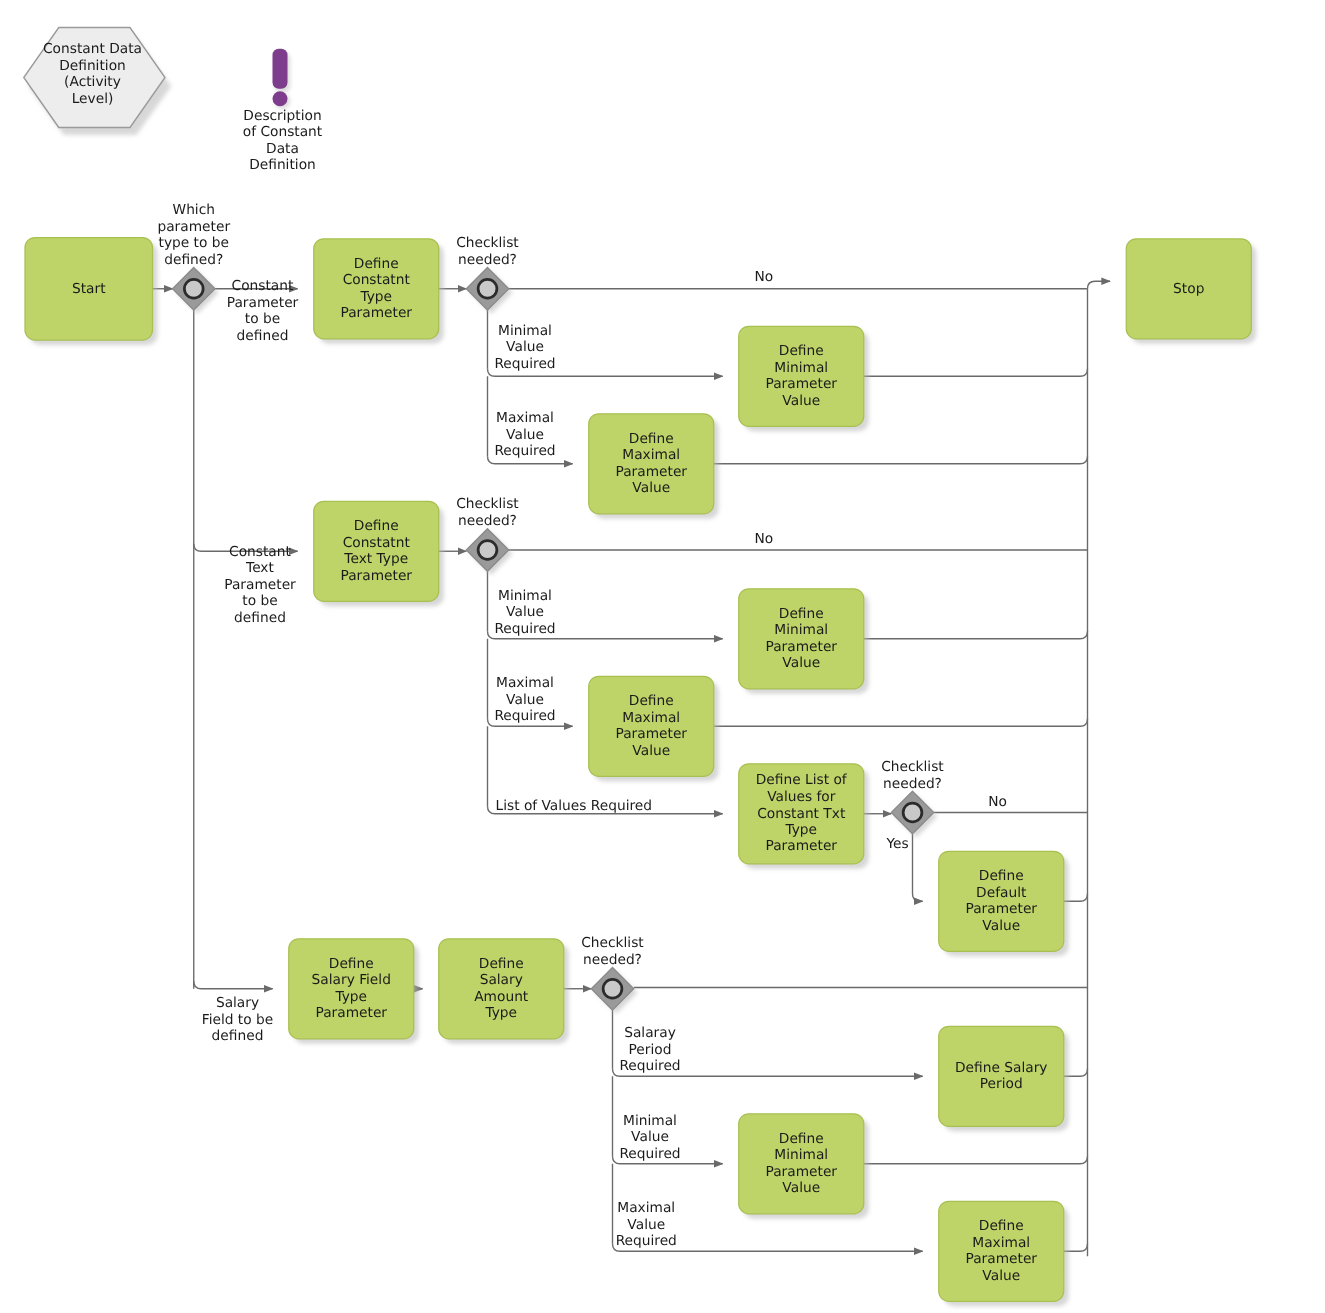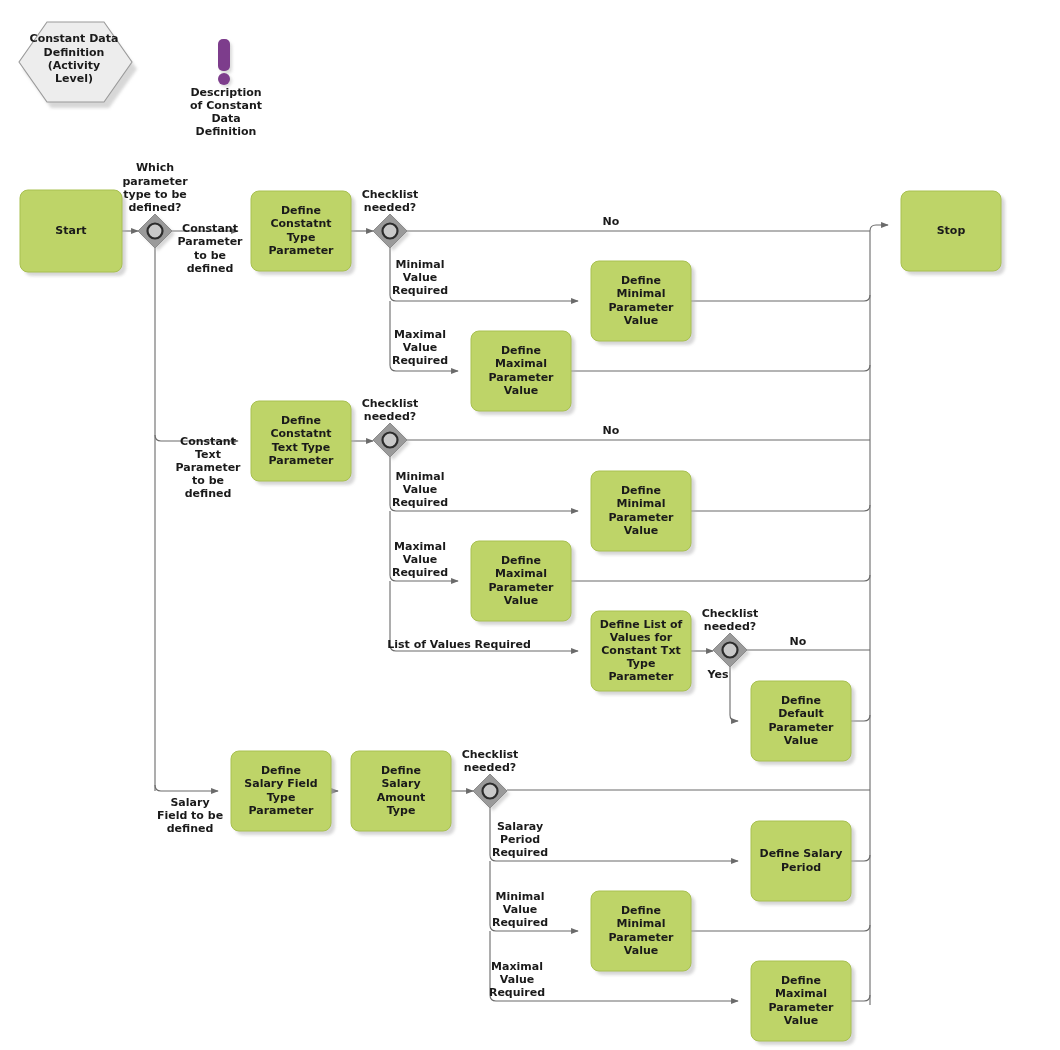--- a/index.html
+++ b/index.html
@@ -1,17 +1,17 @@
 <!DOCTYPE html>
 <html><head>
 <meta charset="utf-8">
 <style>
   html,body{margin:0;padding:0;background:#ffffff;}
   body{width:1060px;height:1050px;overflow:hidden;font-family:"DejaVu Sans",sans-serif;}
-  #stage{position:relative;width:844px;height:1050px;font-weight:bold;}
+  #stage{position:relative;width:844px;height:1050px;}
   svg{position:absolute;left:0;top:0;width:1060px;height:1050px;}
   .nodeText{font-family:"DejaVu Sans",sans-serif;font-size:11px;fill:#1a1a1a;text-anchor:middle;dominant-baseline:middle;}
   .edgeText{font-family:"DejaVu Sans",sans-serif;font-size:11px;fill:#1a1a1a;text-anchor:middle;dominant-baseline:middle;}
   .hexText{font-family:"DejaVu Sans",sans-serif;font-size:11px;fill:#1a1a1a;text-anchor:middle;dominant-baseline:middle;}
   .noteText{font-family:"DejaVu Sans",sans-serif;font-size:11px;fill:#1a1a1a;text-anchor:middle;dominant-baseline:middle;}
   .lbl{font-family:"DejaVu Sans",sans-serif;font-size:11px;fill:#1a1a1a;text-anchor:middle;dominant-baseline:middle;}
 </style>
 </head>
 <body>
 

